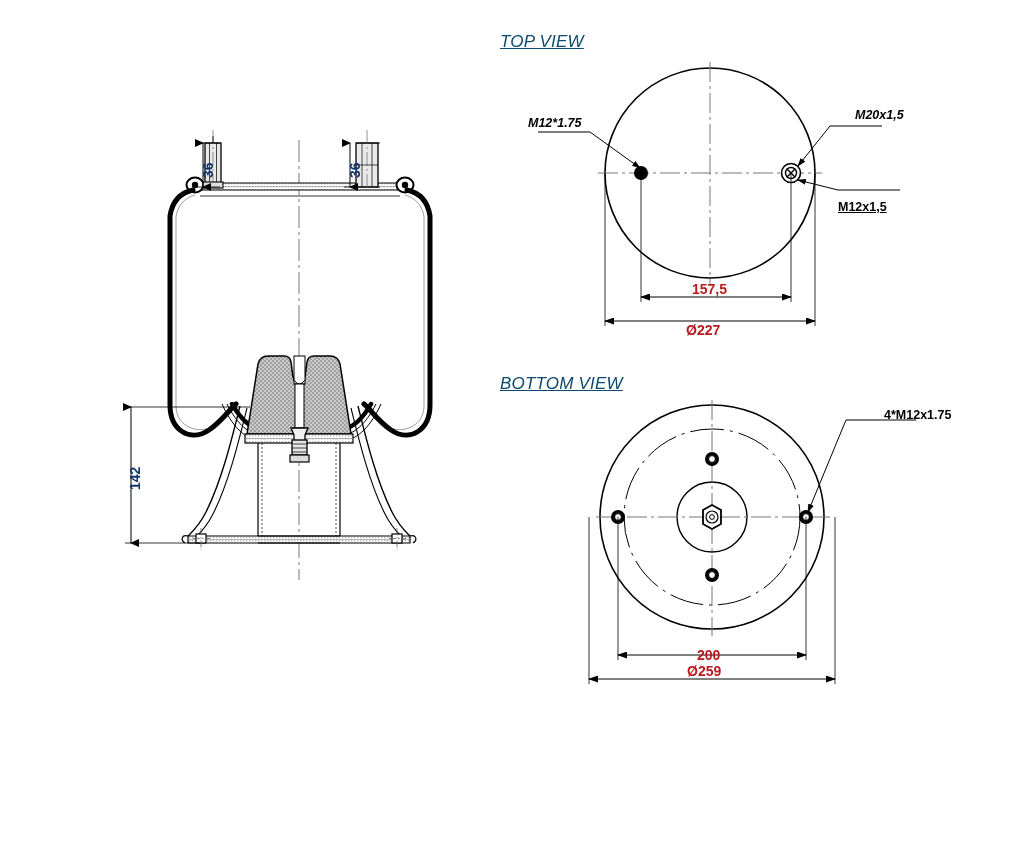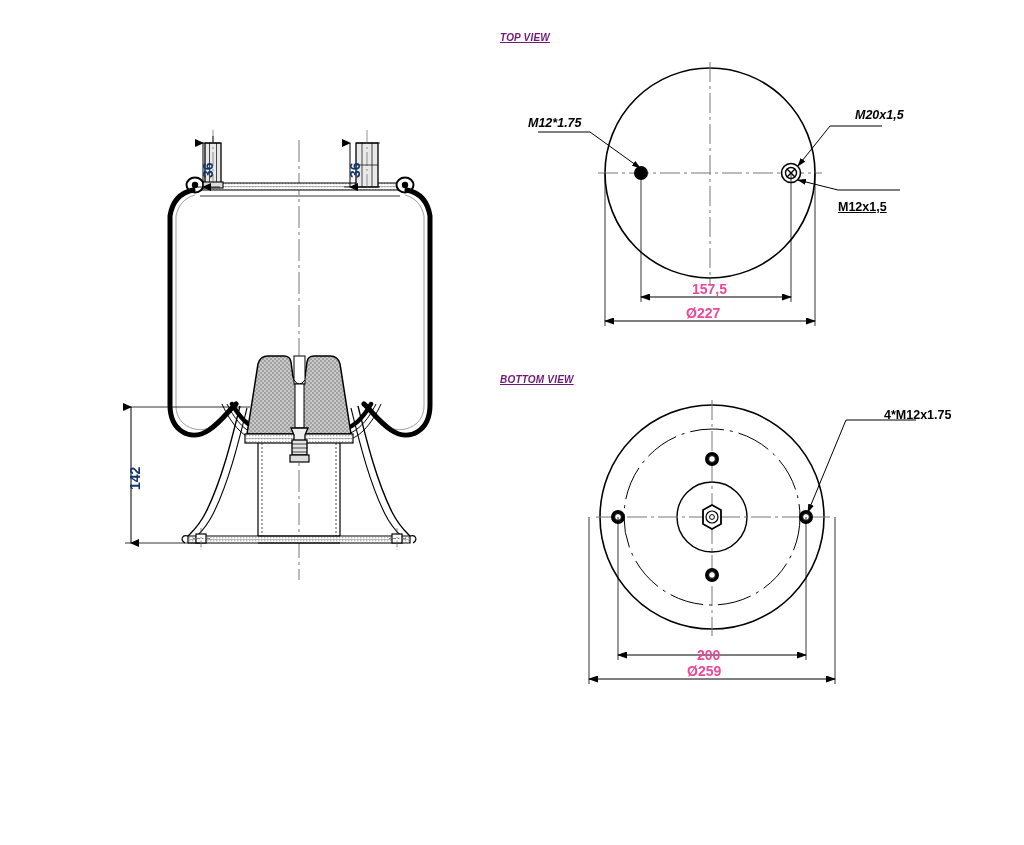--- a/index.html
+++ b/index.html
@@ -1,22 +1,22 @@
 <!DOCTYPE html>
 <html><head>
 <meta charset="utf-8">
 <style>
   html,body{margin:0;padding:0;background:#ffffff;}
   body{width:1024px;height:845px;position:relative;overflow:hidden;
        font-family:"Liberation Sans", sans-serif;}
   .stage{position:absolute;left:0;top:0;width:1024px;height:845px;}
   svg.draw{position:absolute;left:0;top:0;width:1024px;height:845px;}
-  .view-title{position:absolute;font-weight:bold;font-style:italic;font-size:10px;
-              color:#701a75;text-decoration:underline;letter-spacing:.2px;white-space:nowrap;}
-  .dimlabel{position:absolute;font-weight:bold;font-size:14px;color:#ec4899;white-space:nowrap;}
+  .view-title{position:absolute;font-weight:normal;font-style:italic;font-size:17px;
+              color:#0c4a6e;text-decoration:underline;letter-spacing:.2px;white-space:nowrap;}
+  .dimlabel{position:absolute;font-weight:bold;font-size:14px;color:#b91c1c;white-space:nowrap;}
   .dimlabel.blue{color:#14356b;}
   .leadlabel{position:absolute;font-weight:bold;font-size:12.5px;color:#000;white-space:nowrap;}
   .rot{transform:rotate(-90deg);transform-origin:left top;}
 </style>
 </head>
 <body>
 
 <div class="stage">
 
   <svg class="draw" viewBox="0 0 1024 845">
@@ -277,21 +277,21 @@
   <div class="view-title" style="left:500px;top:32px;">TOP VIEW</div>
 
   <div class="leadlabel" style="left:528px;top:116px;font-style:italic;">M12*1.75</div>
 
   <div class="leadlabel" style="left:855px;top:108px;font-style:italic;">M20x1,5</div>
 
   <div class="leadlabel" style="left:838px;top:200px;text-decoration:underline;">M12x1,5</div>
 
   <div class="dimlabel" style="left:692px;top:281px;">157,5</div>
 
-  <div class="dimlabel" style="left:686px;top:305px;">Ø227</div>
+  <div class="dimlabel" style="left:686px;top:322px;">Ø227</div>
 
   <div class="view-title" style="left:500px;top:374px;">BOTTOM VIEW</div>
 
   <div class="leadlabel" style="left:843px;top:408px;margin-left:41px;">4*M12x1.75</div>
 
   <div class="dimlabel" style="left:697px;top:639px;margin-top:8px;">200</div>
 
   <div class="dimlabel" style="left:687px;top:663px;">Ø259</div>
 
 </div>

